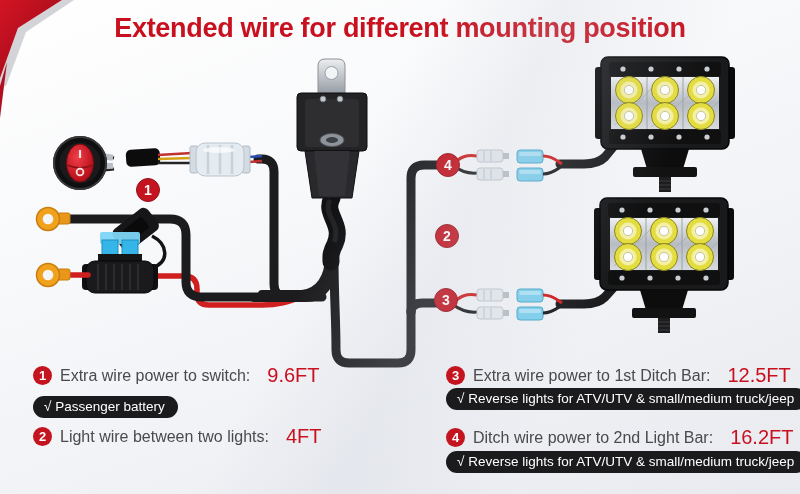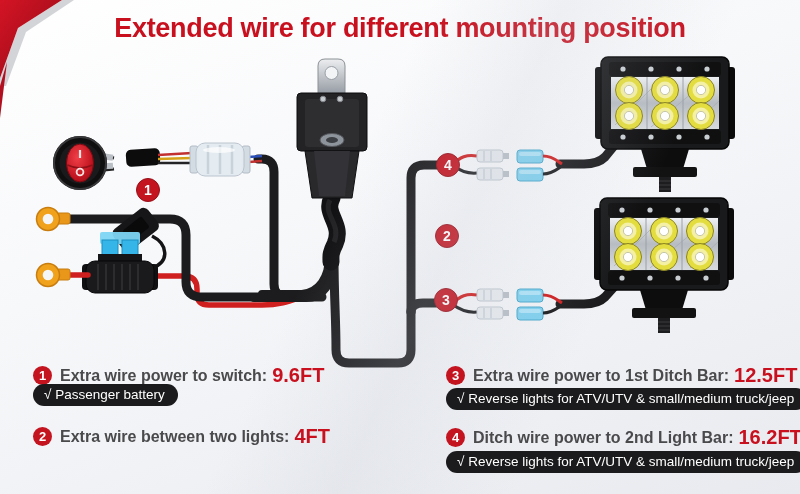--- a/index.html
+++ b/index.html
@@ -16,22 +16,22 @@
     position:absolute;top:13px;left:0;width:100%;text-align:center;
     font-size:27px;font-weight:bold;letter-spacing:-.3px;color:#c8101e;
   }
   .diagram{position:absolute;left:0;top:0;}
   .note{position:absolute;white-space:nowrap;display:flex;align-items:center;z-index:3;}
   .nbadge{
     display:inline-block;width:19px;height:19px;border-radius:50%;
     background:#c3141f;color:#fff;font-size:13px;font-weight:bold;
     text-align:center;line-height:19px;margin-right:8px;flex:0 0 auto;
   }
-  .nlabel{font-size:16px;color:#4a4a4c;font-weight:bold;}
-  .nvalue{font-size:20px;font-weight:bold;color:#c8101e;margin-left:5px;}
+  .nlabel{font-size:16px;color:#4a4a4c;}
+  .nvalue{font-size:20px;font-weight:normal;color:#c8101e;margin-left:17px;}
   .pill{
     position:absolute;white-space:nowrap;z-index:3;
     background:#1b1b1d;color:#ffffff;font-size:13.5px;
     padding:3px 13px 4px 11px;border-radius:13px;
   }
 </style>
 </head>
 <body>
 
 <div class="stage">
@@ -240,25 +240,25 @@
       <circle cx="448" cy="165" r="11.5" fill="#c3141f" stroke="#97101a"></circle>
       <text x="448" y="170" font-size="14" font-weight="bold" fill="#ffffff" text-anchor="middle">4</text>
     </g>
   </svg>
 
   <div class="note" style="left:33px;top:364px">
     <span class="nbadge">1</span>
     <span class="nlabel">Extra wire power to switch:</span>
     <span class="nvalue">9.6FT</span>
   </div>
-  <div class="pill" style="left:33px;top:384px">√ Passenger battery</div>
+  <div class="pill" style="left:33px;top:396px">√ Passenger battery</div>
 
   <div class="note" style="left:33px;top:425px">
     <span class="nbadge">2</span>
-    <span class="nlabel">Extra wire between two lights:</span>
+    <span class="nlabel">Light wire between two lights:</span>
     <span class="nvalue">4FT</span>
   </div>
 
   <div class="note" style="left:446px;top:364px">
     <span class="nbadge">3</span>
     <span class="nlabel">Extra wire power to 1st Ditch Bar:</span>
     <span class="nvalue">12.5FT</span>
   </div>
   <div class="pill" style="left:446px;top:388px">√ Reverse lights for ATV/UTV &amp; small/medium truck/jeep</div>
 

